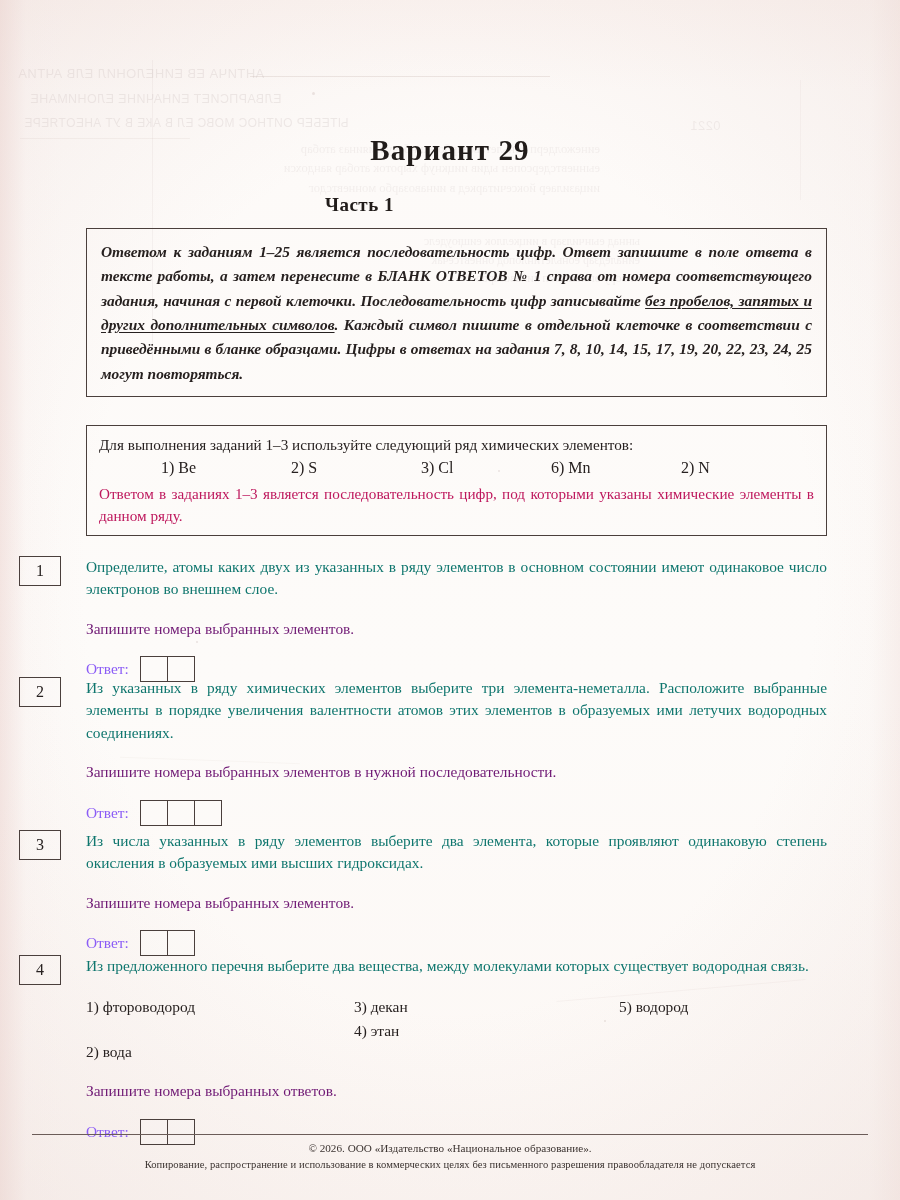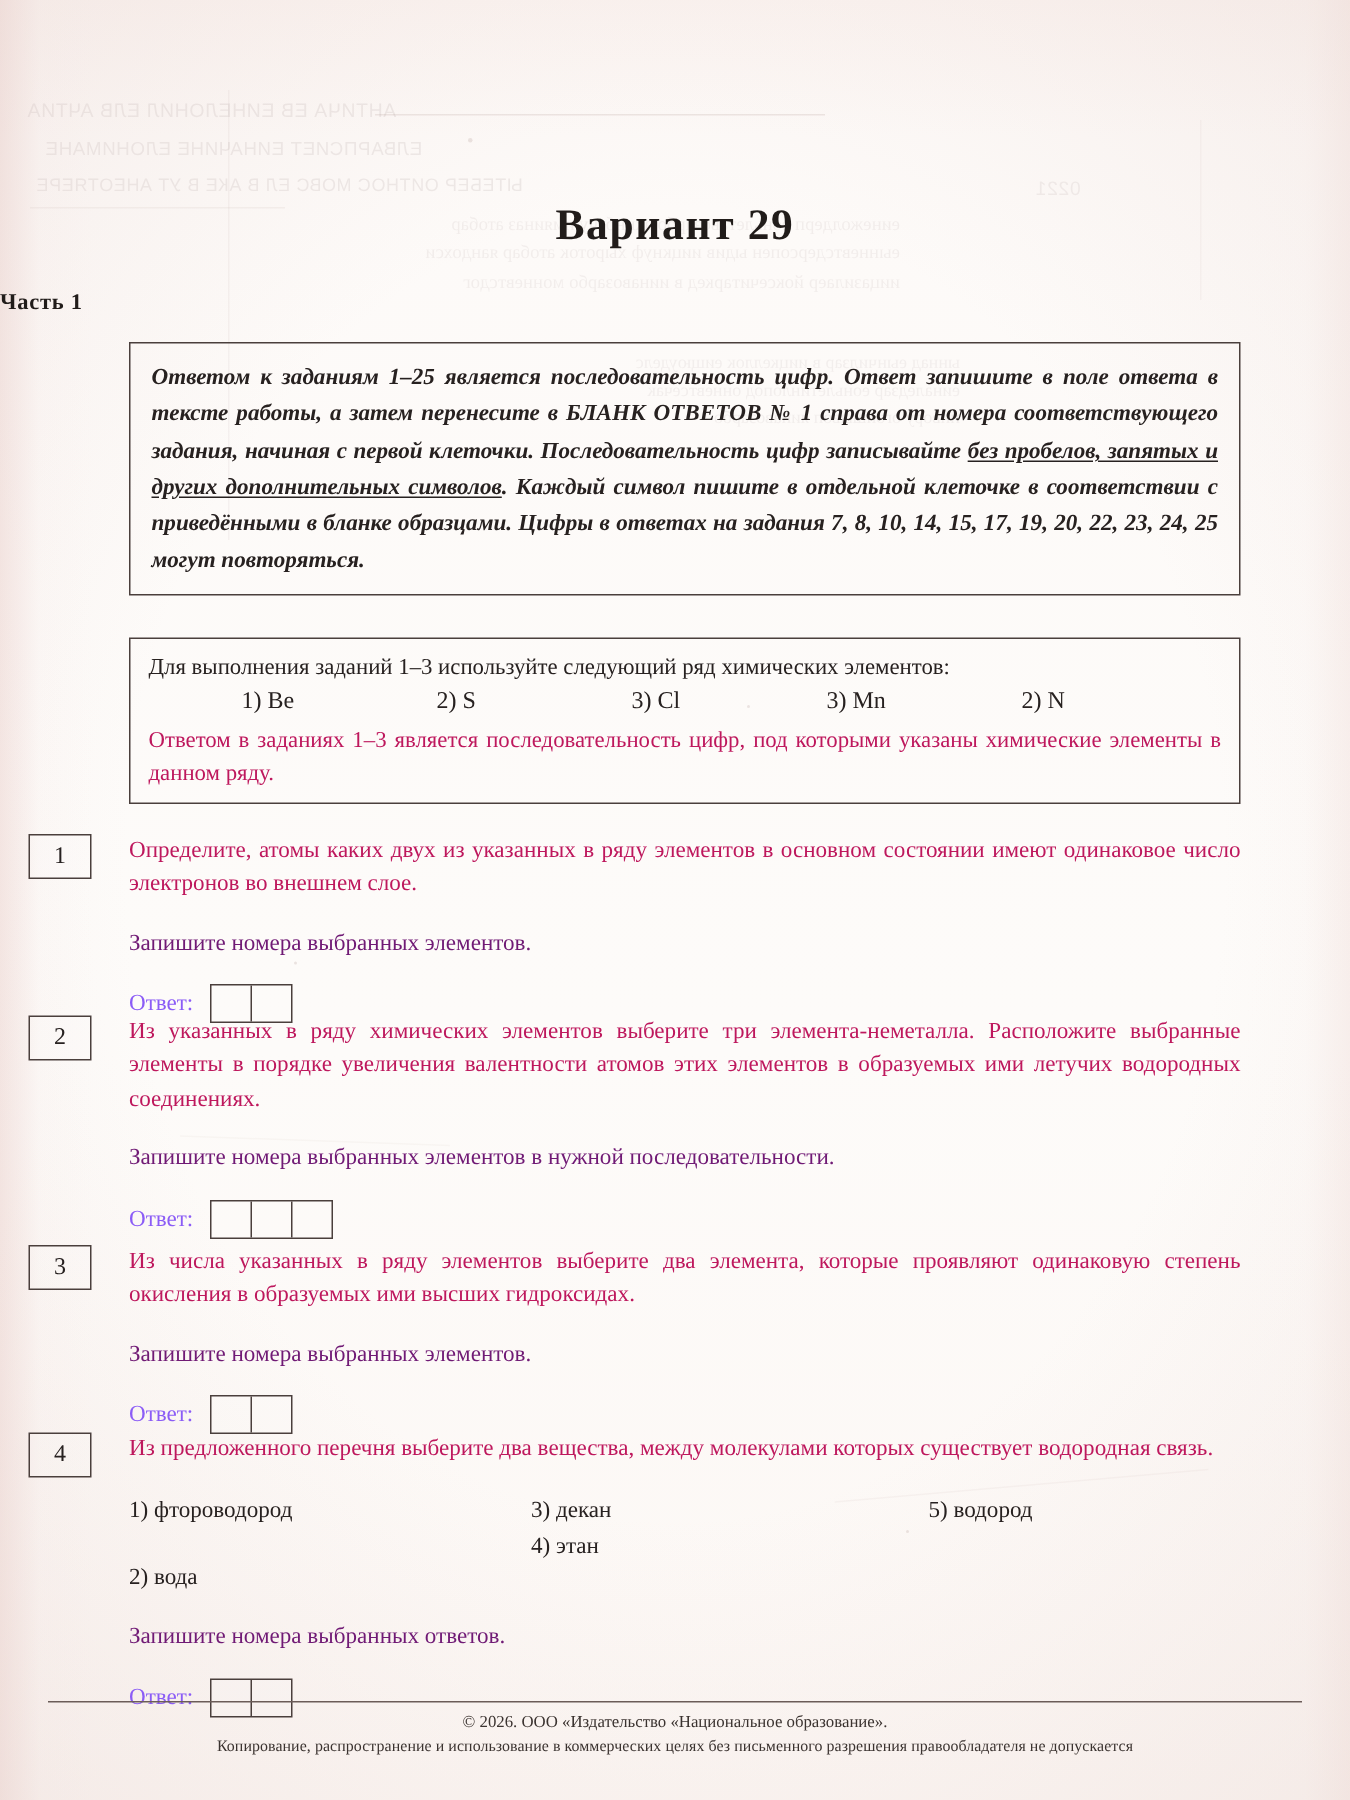--- a/index.html
+++ b/index.html
@@ -82,22 +82,22 @@
     font-size: 29px;
     font-weight: bold;
     letter-spacing: 1.1px;
     color: #211c1a;
   }
   .part-title {
     position: absolute;
     top: 194px;
     left: 0;
     width: 719px;
-    text-align: left;
-    font-size: 15px;
+    text-align: center;
+    font-size: 19px;
     font-weight: bold;
     letter-spacing: 0.5px;
     color: #211c1a;
   }
 
   .framebox {
     position: absolute;
     left: 86px;
     width: 741px;
     border: 1.3px solid #4a3f3c;
@@ -177,21 +177,21 @@
   .task-body {
     margin-left: 86px;
     margin-right: 73px;
   }
   .q-text {
     font-size: 15.4px;
     line-height: 1.46;
     text-align: justify;
     text-justify: inter-word;
     margin: 0;
-    color: #be185d;
+    color: #0f766e;
   }
   .q-instr {
     font-size: 15.4px;
     line-height: 1.45;
     margin: 17px 0 0 0;
     color: #701a75;
   }
 
   .opts {
     display: flex;
@@ -296,21 +296,21 @@
   <div class="framebox" id="intro-box">
     <p class="intro-text"><span>Ответом к заданиям 1–25 является последовательность цифр. Ответ запишите в поле ответа в тексте работы, а затем перенесите в БЛАНК ОТВЕТОВ № 1 справа от номера соответствующего задания, начиная с первой клеточки. Последовательность цифр записывайте </span><span class="uline">без пробелов, запятых и других дополнительных символов</span><span>. Каждый символ пишите в отдельной клеточке в соответствии с приведёнными в бланке образцами. Цифры в ответах на задания 7, 8, 10, 14, 15, 17, 19, 20, 22, 23, 24, 25 могут повторяться.</span></p>
   </div>
 
   <div class="framebox" id="series-box">
     <p class="series-lead">Для выполнения заданий 1–3 используйте следующий ряд химических элементов:</p>
     <div class="elements-row">
       <span class="el">1) Be</span>
       <span class="el">2) S</span>
       <span class="el">3) Cl</span>
-      <span class="el">3) Mn</span>
+      <span class="el">6) Mn</span>
       <span class="el">2) N</span>
     </div>
     <p class="series-tail">Ответом в заданиях 1–3 является последовательность цифр, под которыми указаны химические элементы в данном ряду.</p>
   </div>
 
   <div class="task" style="top:556px;">
     <div class="task-num">1</div>
     <div class="task-body">
       <p class="q-text">Определите, атомы каких двух из указанных в ряду элементов в основном состоянии имеют одинаковое число электронов во внешнем слое.</p>
       <p class="q-instr">Запишите номера выбранных элементов.</p>

